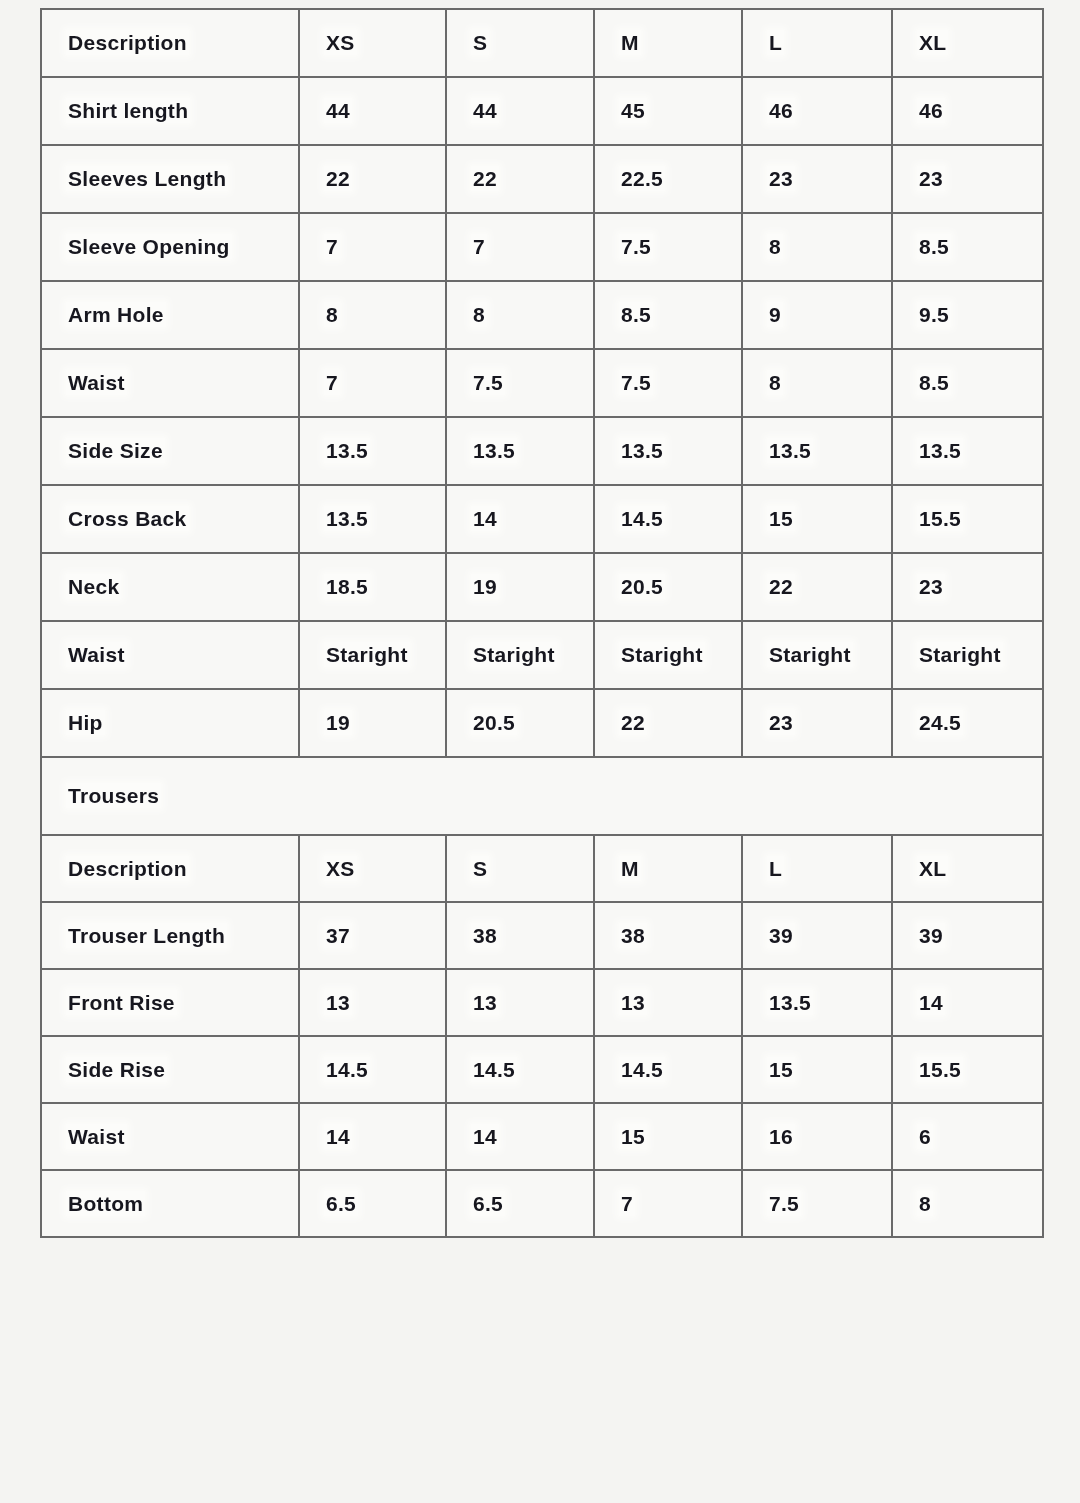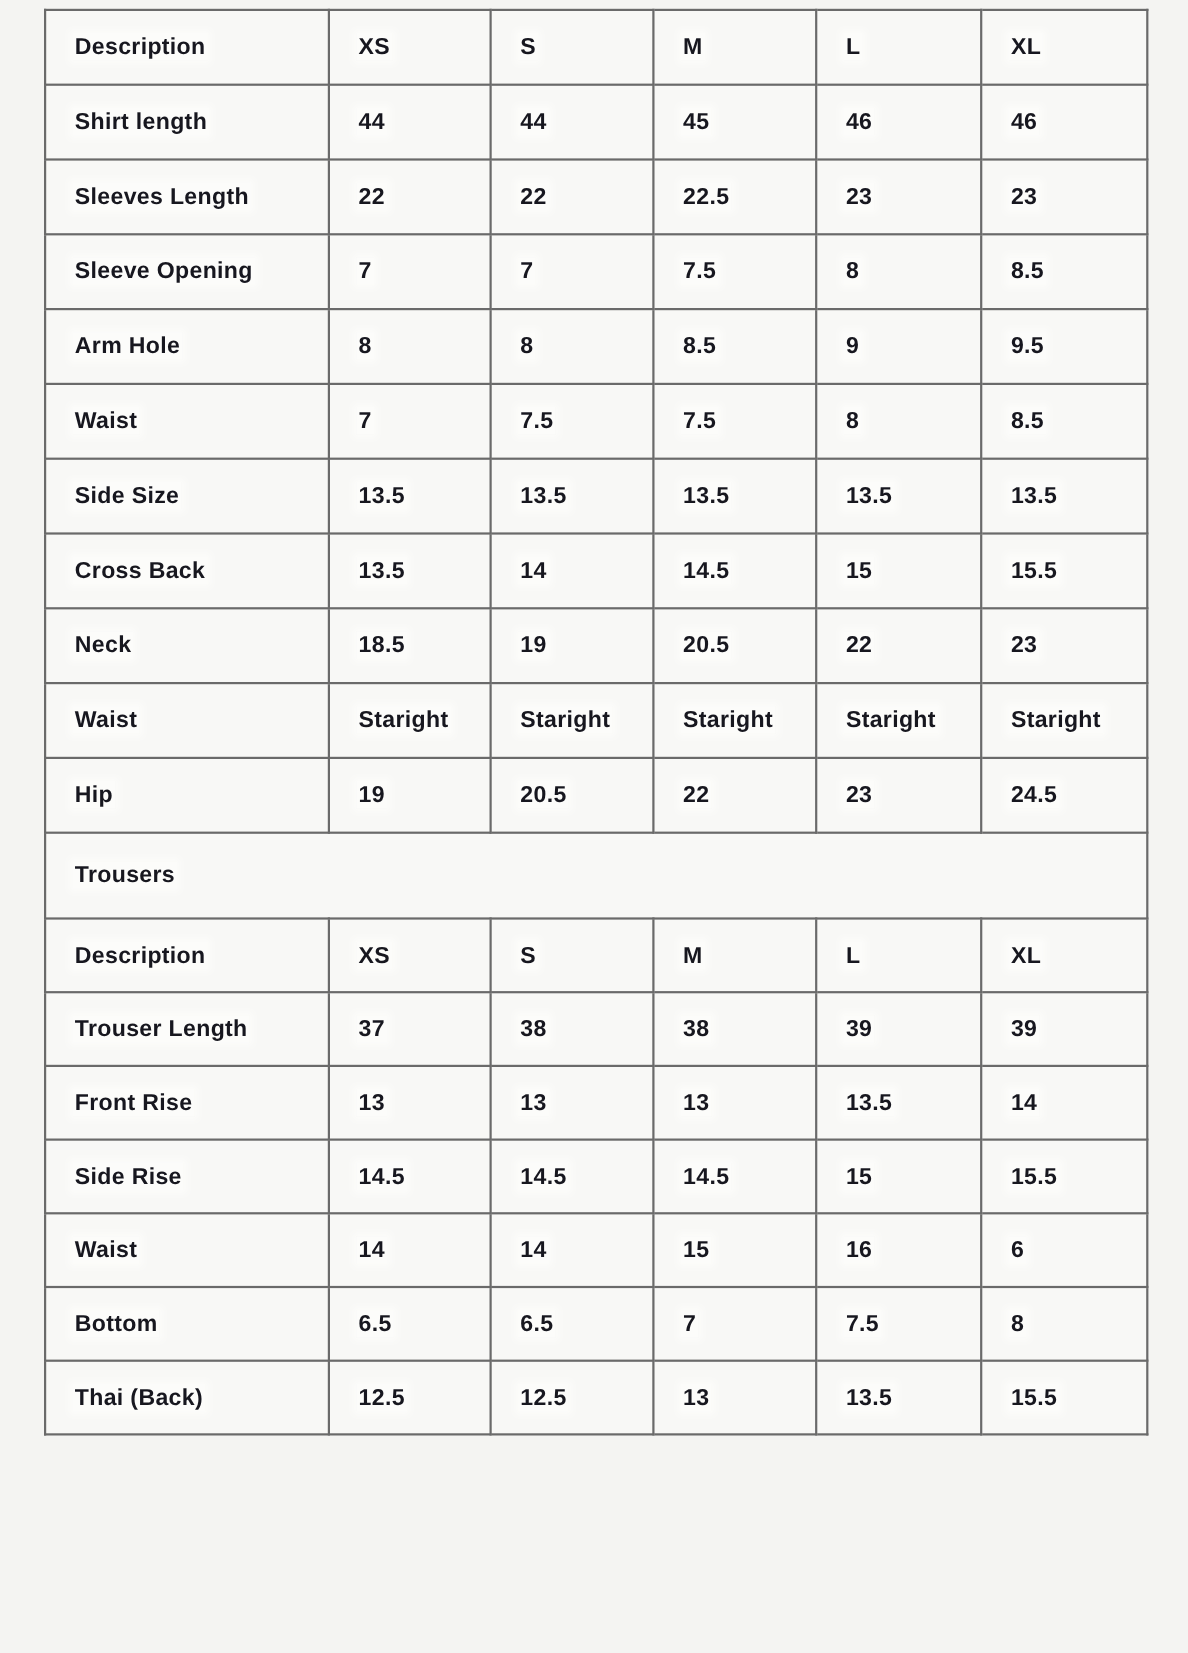--- a/index.html
+++ b/index.html
@@ -203,23 +203,15 @@
           <td><span class="ct">6</span></td>
         </tr>
         <tr class="r67">
           <td><span class="ct">Bottom</span></td>
           <td><span class="ct">6.5</span></td>
           <td><span class="ct">6.5</span></td>
           <td><span class="ct">7</span></td>
           <td><span class="ct">7.5</span></td>
           <td><span class="ct">8</span></td>
         </tr>
-        <tr class="r67">
-          <td><span class="ct">Thai (Back)</span></td>
-          <td><span class="ct">12.5</span></td>
-          <td><span class="ct">12.5</span></td>
-          <td><span class="ct">13</span></td>
-          <td><span class="ct">13.5</span></td>
-          <td><span class="ct">15.5</span></td>
-        </tr>
       </tbody>
   </table>
 </div>
 
 </body></html>

